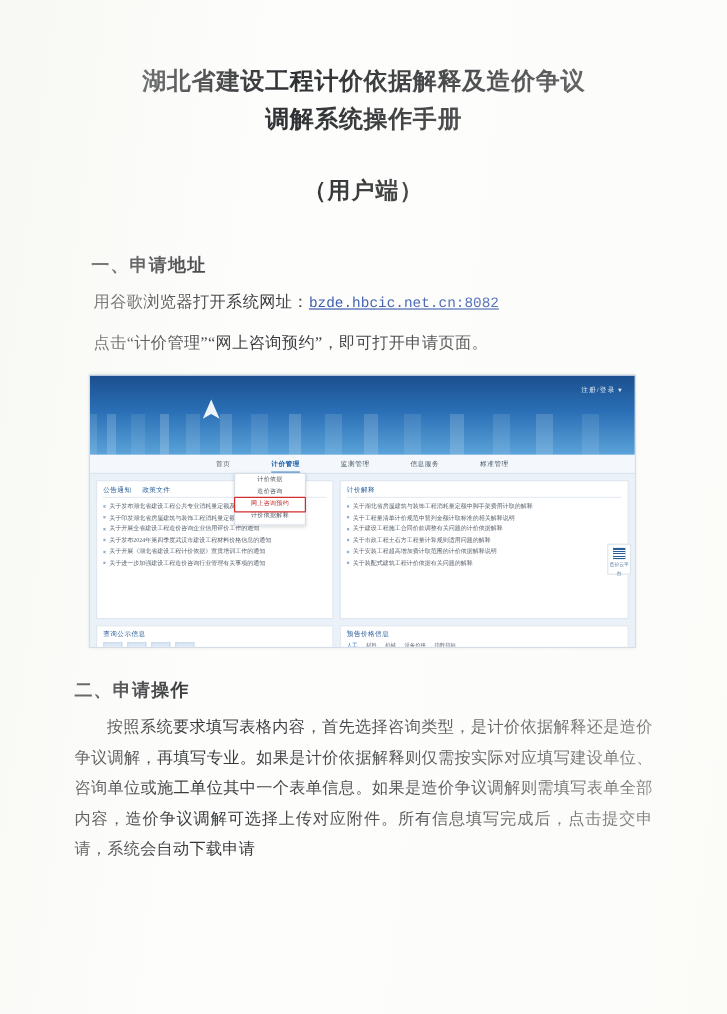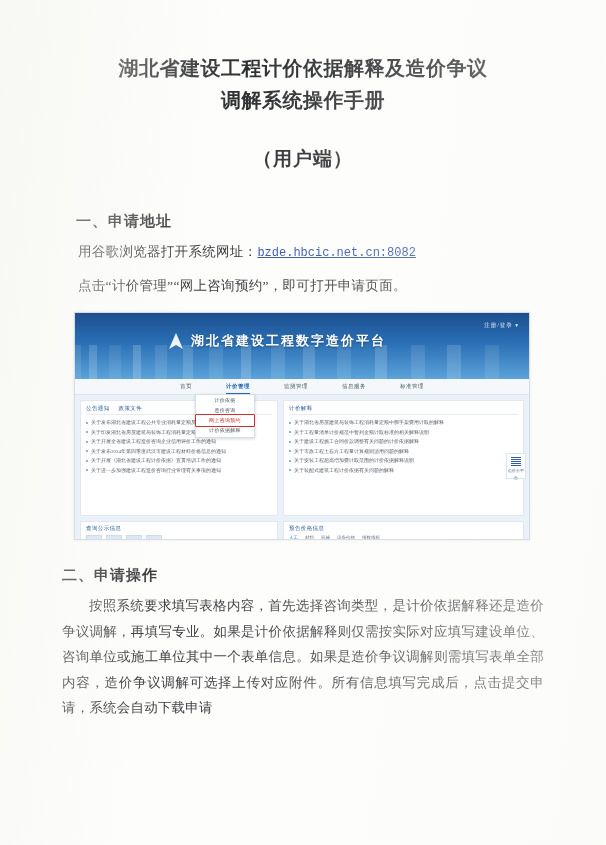--- a/index.html
+++ b/index.html
@@ -327,21 +327,20 @@
 
   <div class="body-line">点击“计价管理”“网上咨询预约”，即可打开申请页面。</div>
 
   <div class="figure">
 
     <div class="fig-hero">
       <div class="skyline"></div>
       <svg class="fig-logo-mark" viewBox="0 0 18 20">
         <path d="M9 1 L16 17 L9 13 L2 17 Z" fill="#ffffff" opacity="0.92"></path>
       </svg>
-      <div class="fig-platform-title">湖北省建设工程数字造价平台</div>
       <div class="fig-login">注册/登录 ▾</div>
     </div>
 
     <div class="fig-navbar">
       <div class="fig-nav-item">首页</div>
       <div class="fig-nav-item active">计价管理</div>
       <div class="fig-nav-item">监测管理</div>
       <div class="fig-nav-item">信息服务</div>
       <div class="fig-nav-item">标准管理</div>
     </div>

